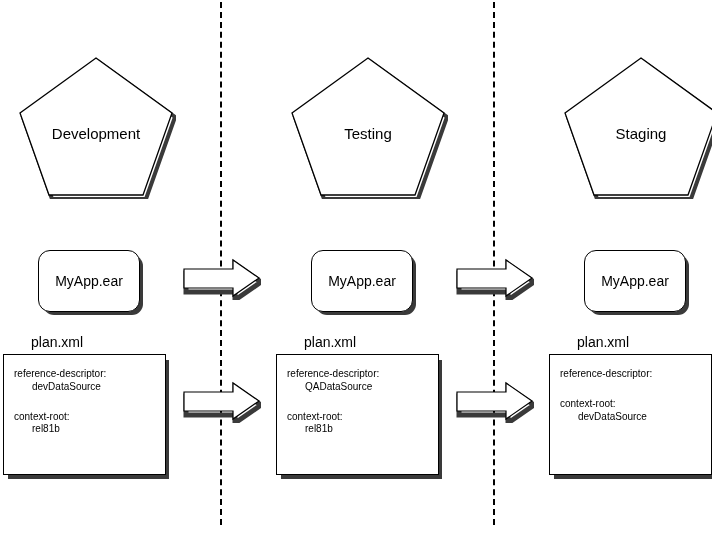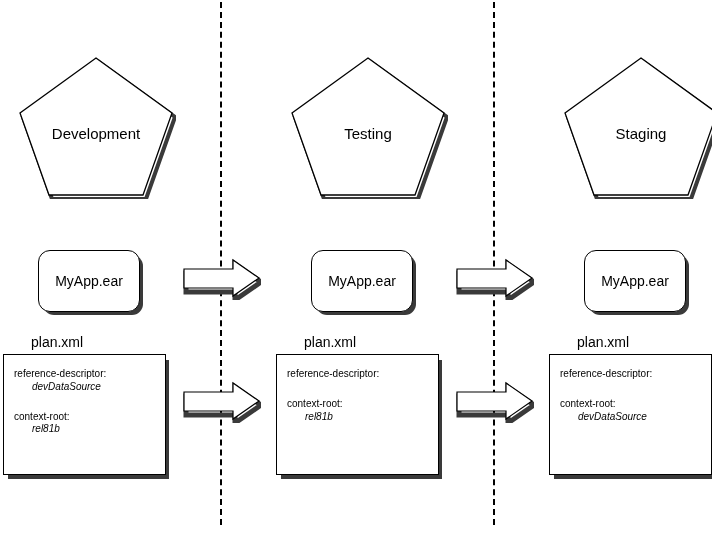--- a/index.html
+++ b/index.html
@@ -67,21 +67,21 @@
     box-sizing: border-box;
     border: 1.4px solid #000;
     background: #fff;
     font-size: 10px;
     color: #000;
     padding: 13px 0 0 10px;
     box-shadow: 4px 5px 0 -1px #3a3a3a;
   }
   .plan-row { line-height: 1.28; }
   .plan-key { white-space: nowrap; }
-  .plan-val { padding-left: 18px; white-space: nowrap; font-style: italic; }
+  .plan-val { padding-left: 18px; white-space: nowrap; }
   .plan-gap { height: 17px; }
 
   
   .arrow-wrap { width: 78px; height: 42px; }
   .arrow-wrap svg { display: block; }
 </style>
 </head>
 <body>
 
 <div id="canvas">
@@ -165,20 +165,21 @@
     <div class="plan-gap"></div>
     <div class="plan-row">
       <div class="plan-key">context-root:</div>
       <div class="plan-val">rel81b</div>
     </div>
   </div>
 
   <div class="abs plan-box" style="left:276px; top:354px; width:163px; height:121px;">
     <div class="plan-row">
       <div class="plan-key">reference-descriptor:</div>
+      <div class="plan-val">QADataSource</div>
     </div>
     <div class="plan-gap"></div>
     <div class="plan-row">
       <div class="plan-key">context-root:</div>
       <div class="plan-val">rel81b</div>
     </div>
   </div>
 
   <div class="abs plan-box" style="left:549px; top:354px; width:163px; height:121px;">
     <div class="plan-row">

